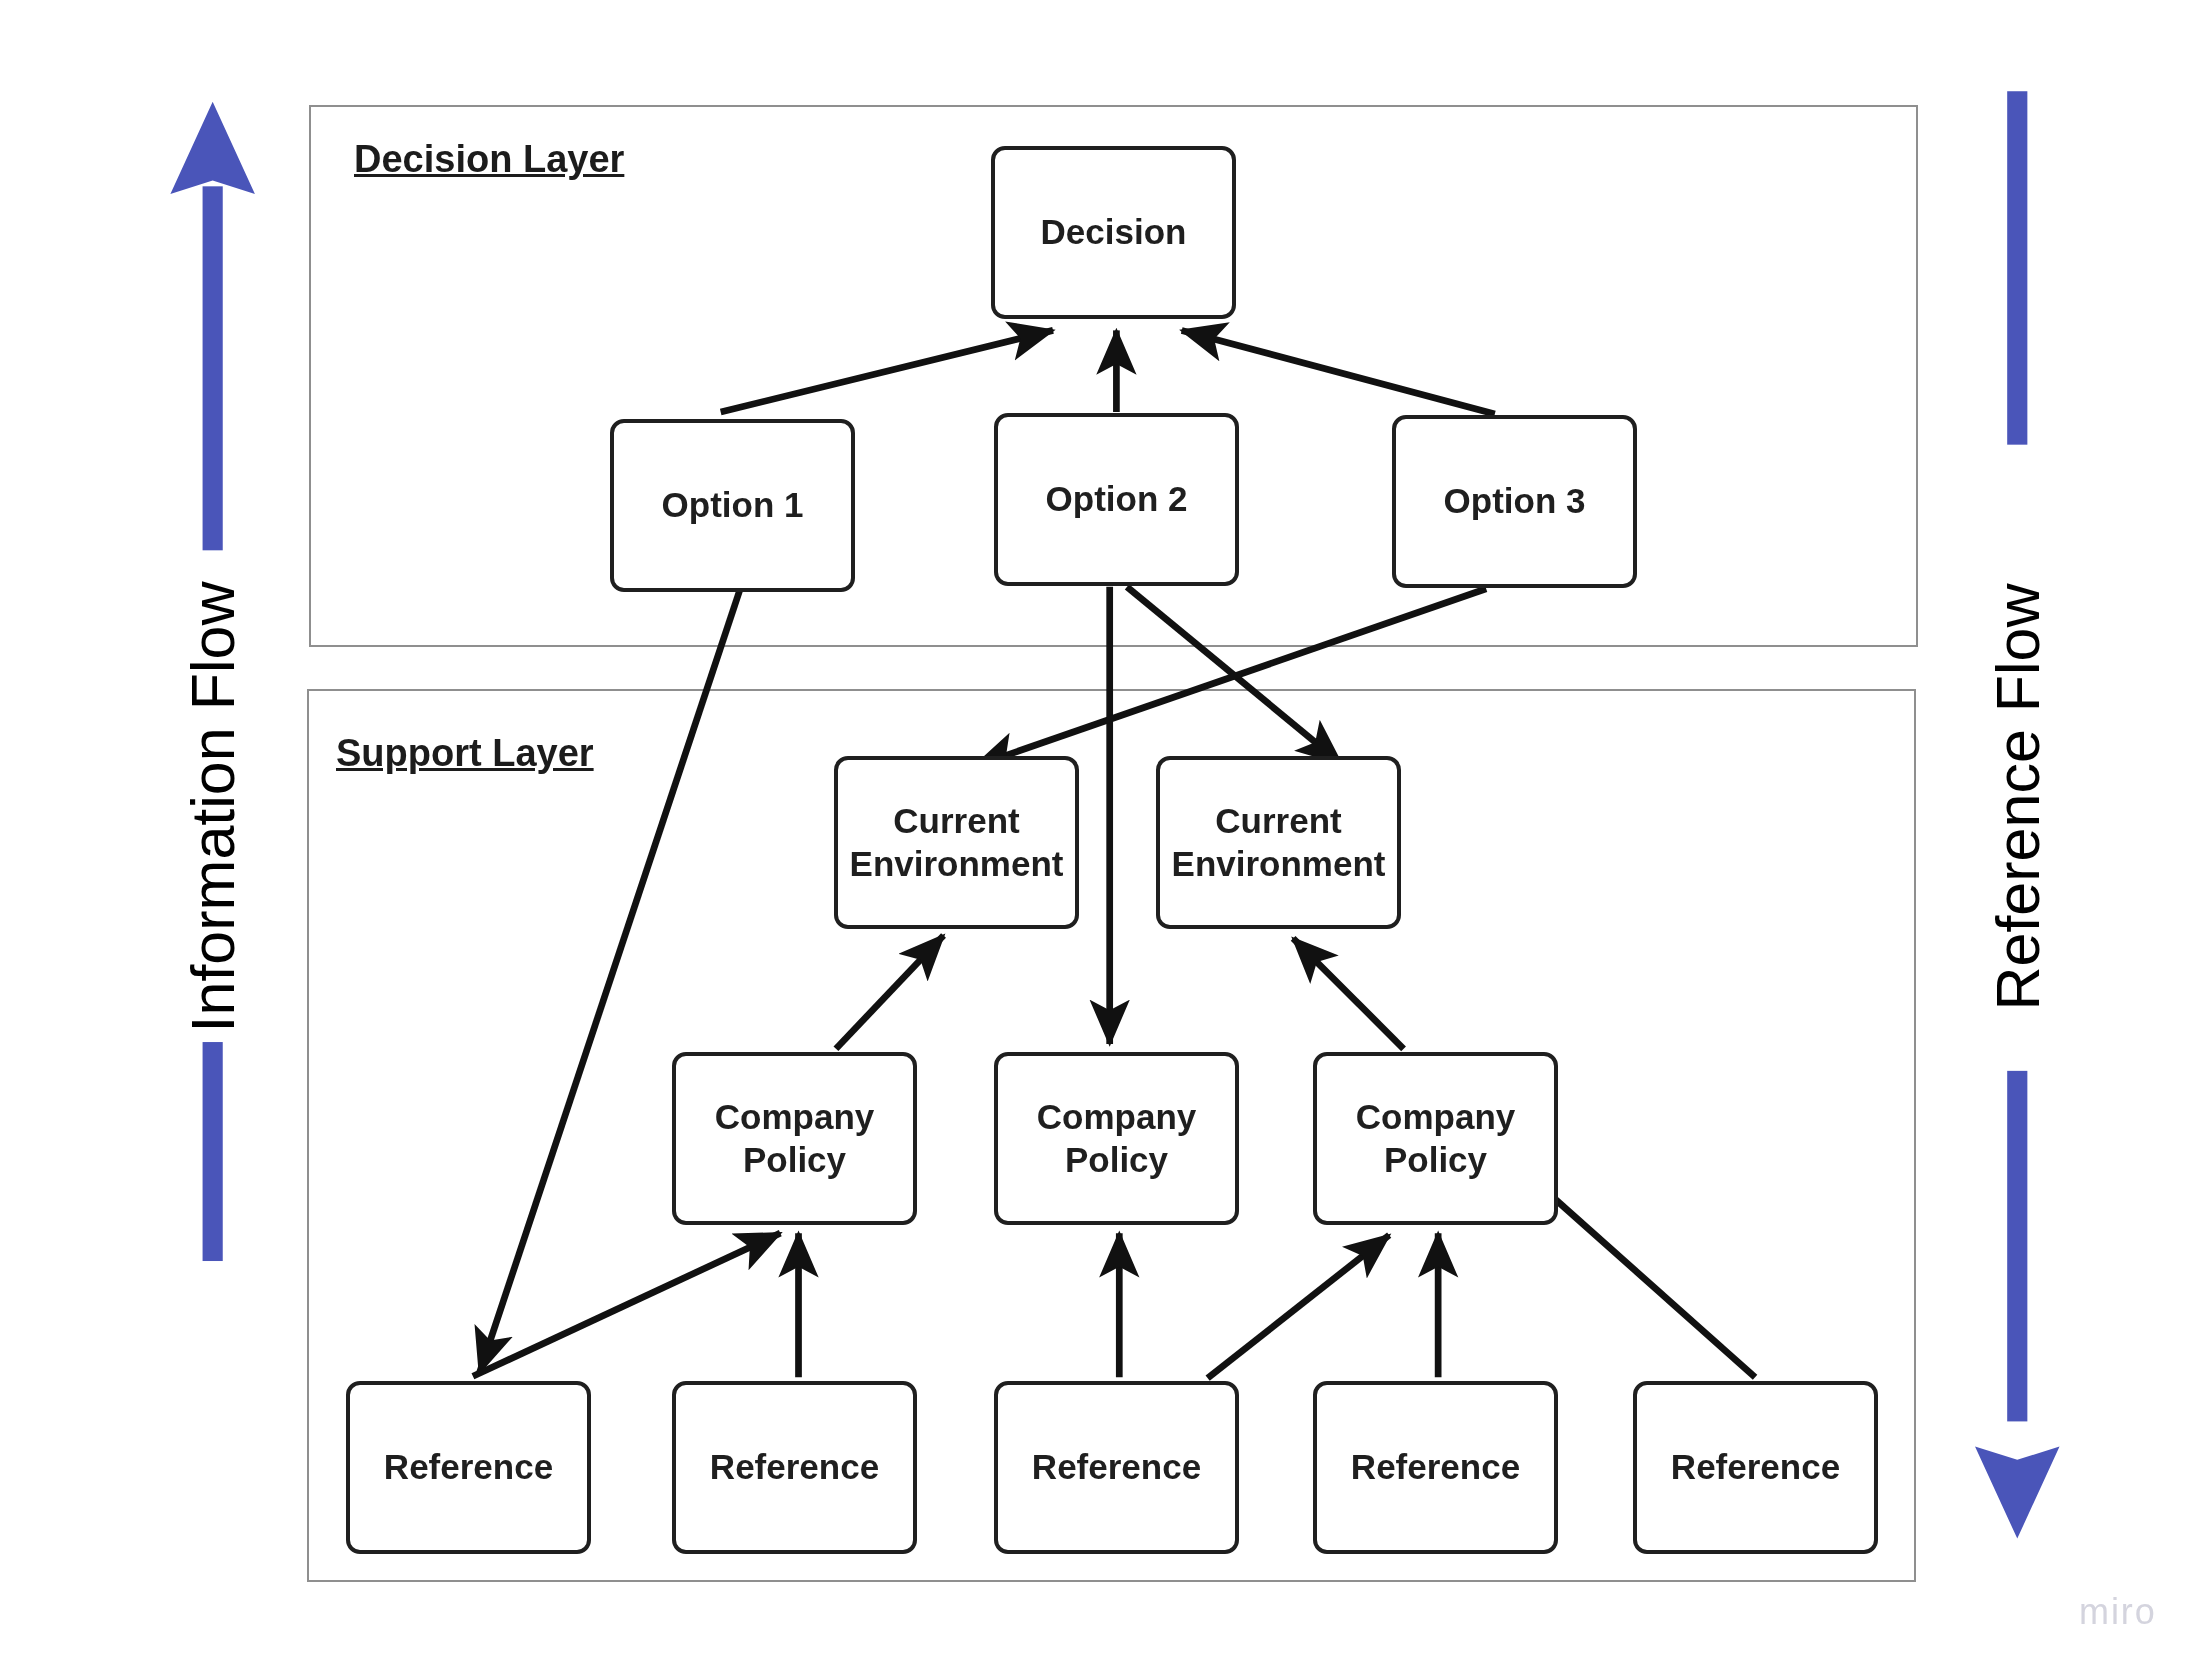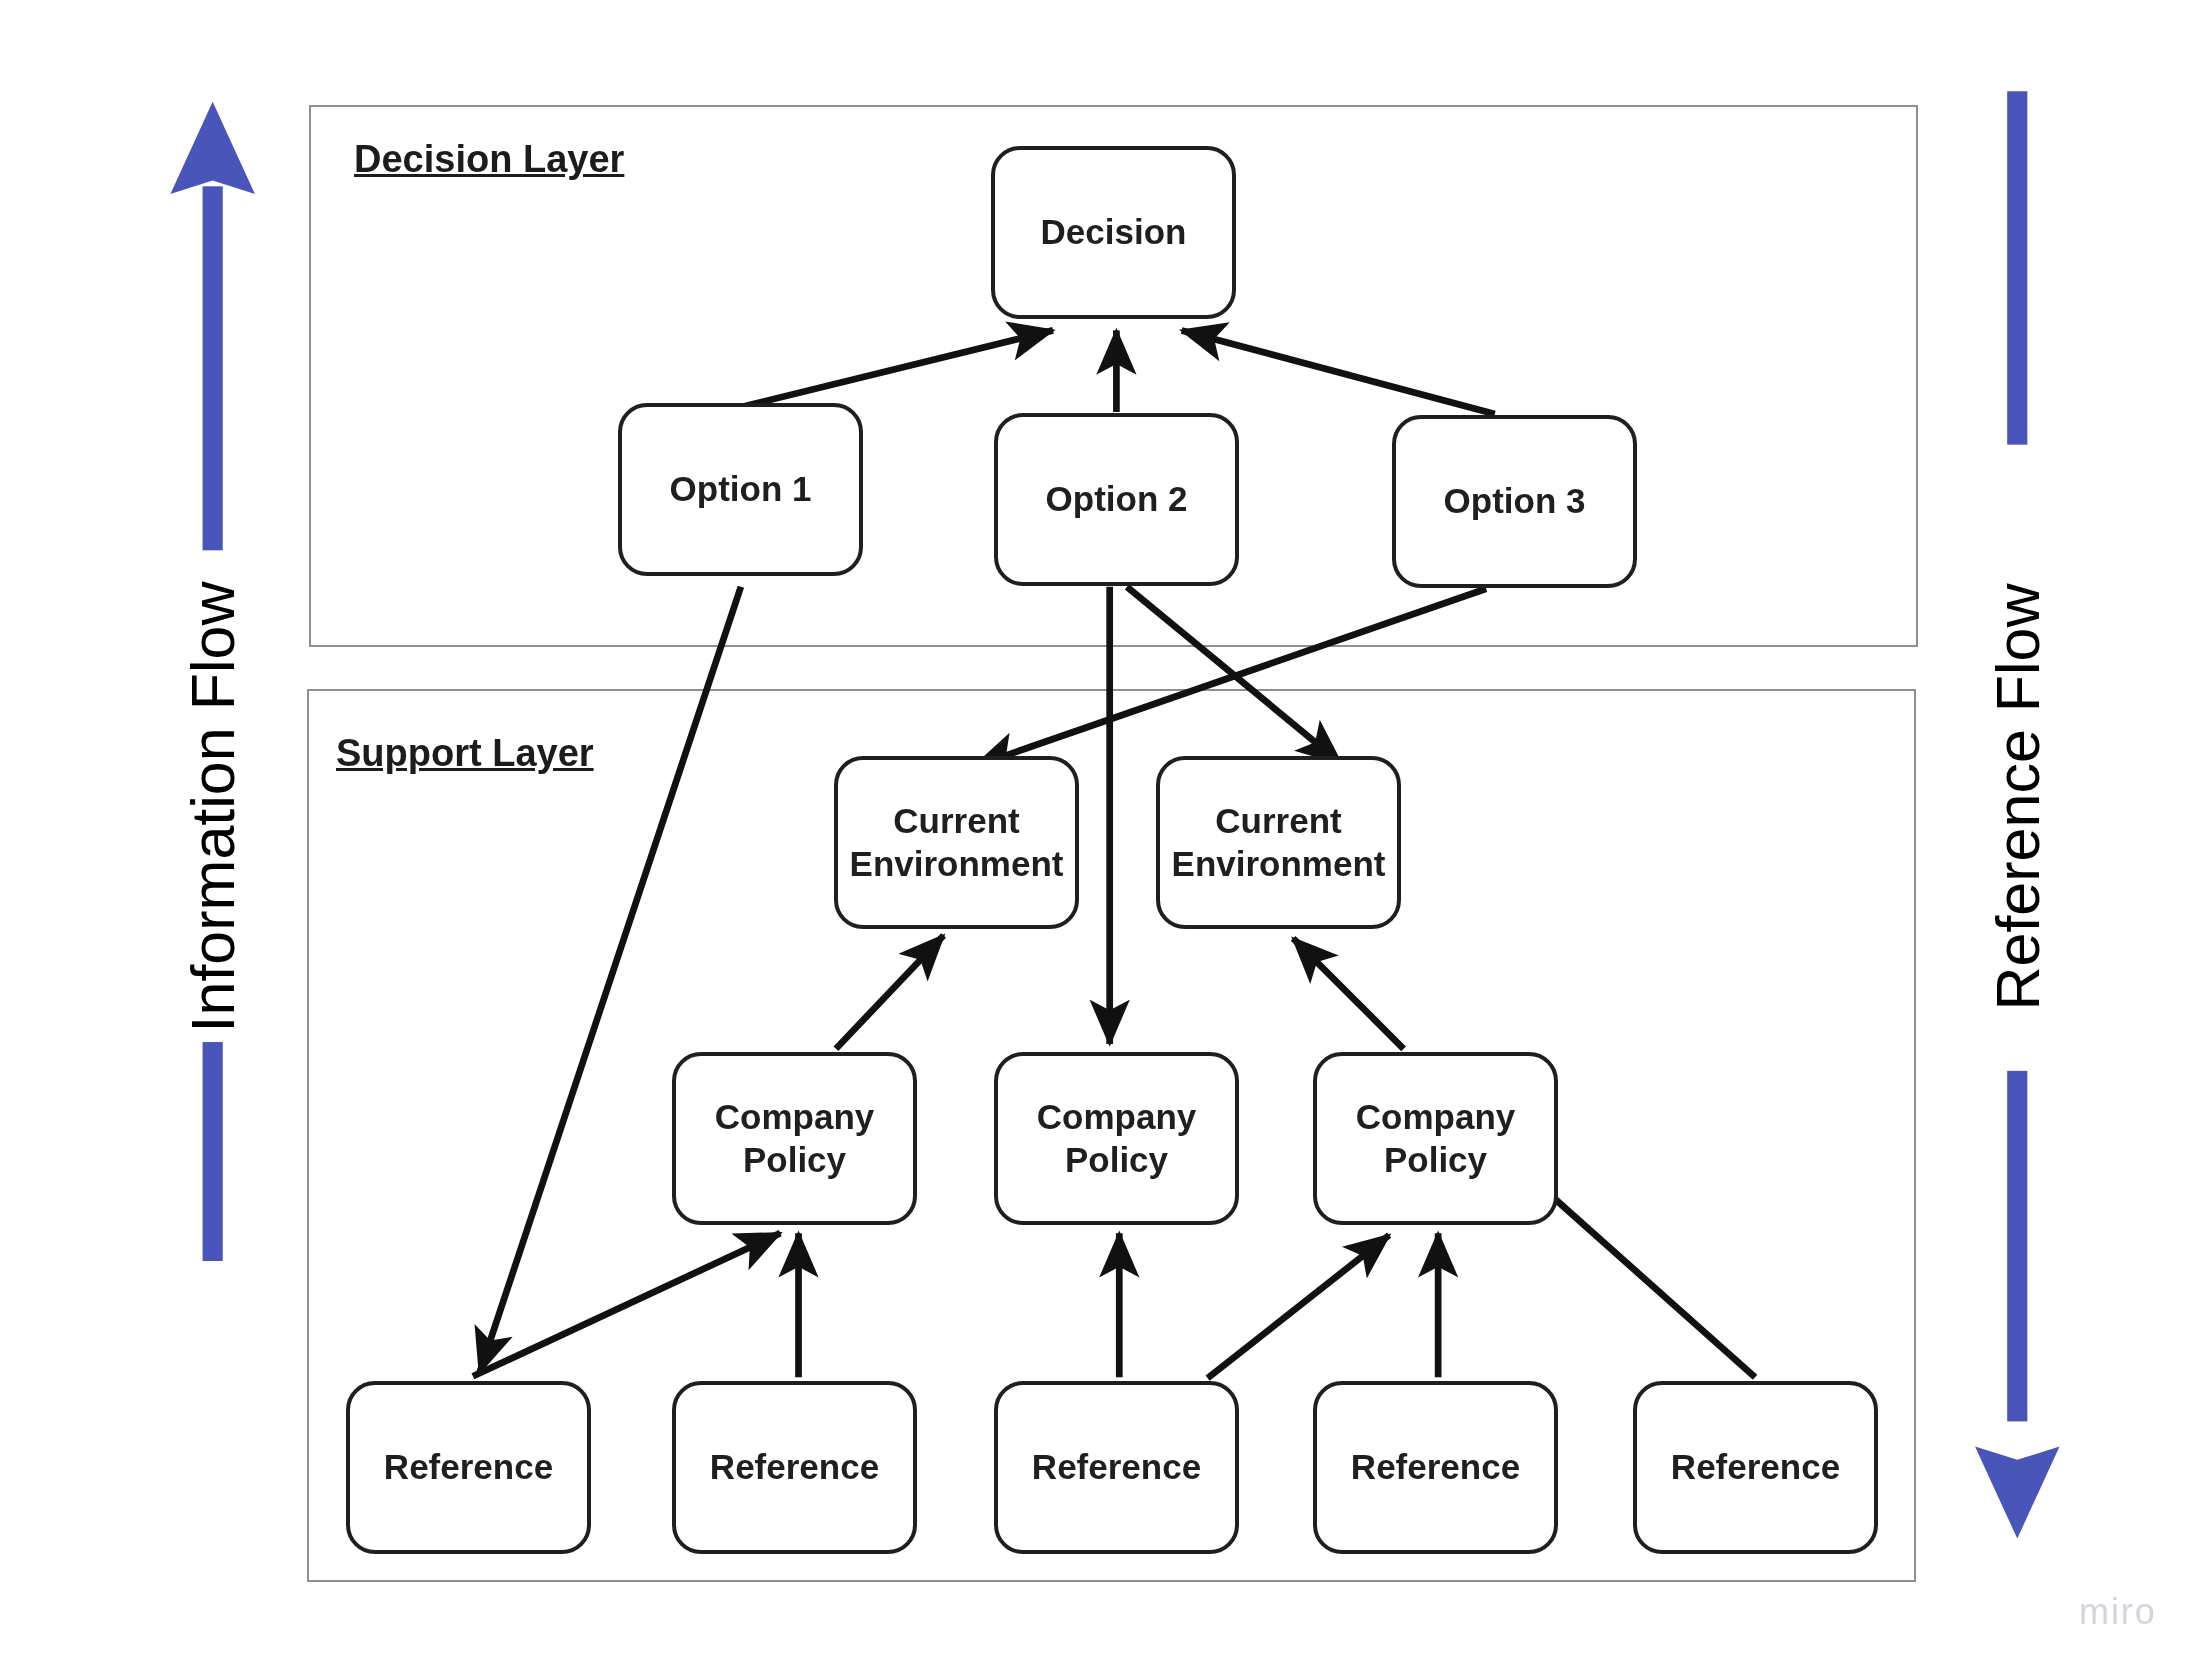--- a/index.html
+++ b/index.html
@@ -27,30 +27,30 @@
   }
   .lbl-decision{left:354px;top:138px;}
   .lbl-support{left:336px;top:732px;}
 
   
   .node{
     position:absolute;
     width:245px;height:173px;
     background:#ffffff;
     border:4.8px solid #1f1f1f;
-    border-radius:29px;
+    border-radius:14px;
     box-sizing:border-box;
     display:flex;align-items:center;justify-content:center;
     text-align:center;
     font-size:35px;font-weight:700;color:#1f1f1f;line-height:1.22;
     padding:0 13.4px;
     z-index:2;
   }
   .n-decision{left:991px;top:146px;}
-  .n-option1{left:610px;top:403px;margin-left:8px;}
+  .n-option1{left:610px;top:419px;}
   .n-option2{left:994px;top:413px;justify-content:center;}
   .n-option3{left:1392px;top:415px;}
   .n-cenv1{left:834px;top:756px;}
   .n-cenv2{left:1156px;top:756px;}
   .n-cp1{left:672px;top:1052px;}
   .n-cp2{left:994px;top:1052px;}
   .n-cp3{left:1313px;top:1052px;}
   .n-ref1{left:346px;top:1381px;}
   .n-ref2{left:672px;top:1381px;}
   .n-ref3{left:994px;top:1381px;}

